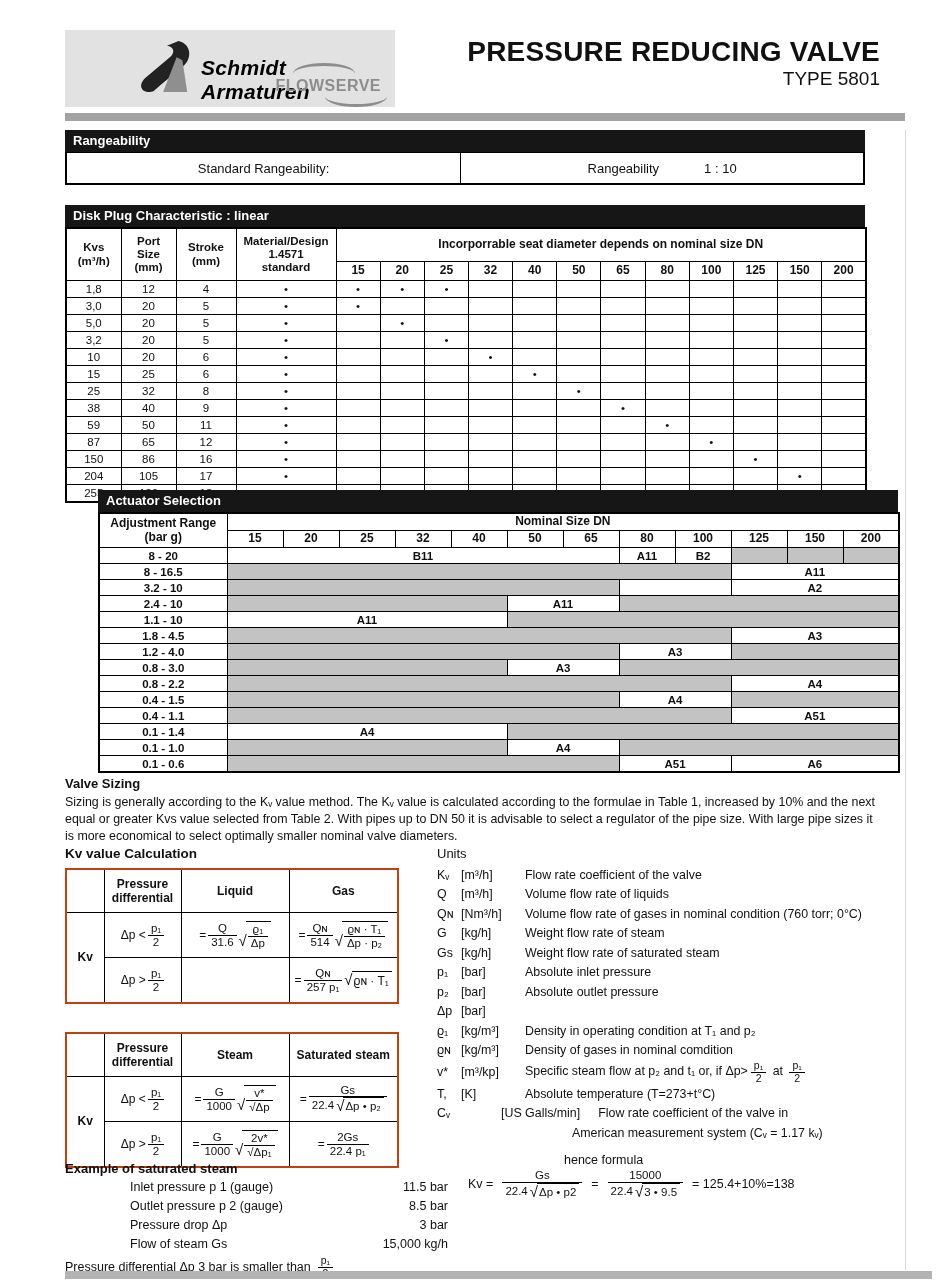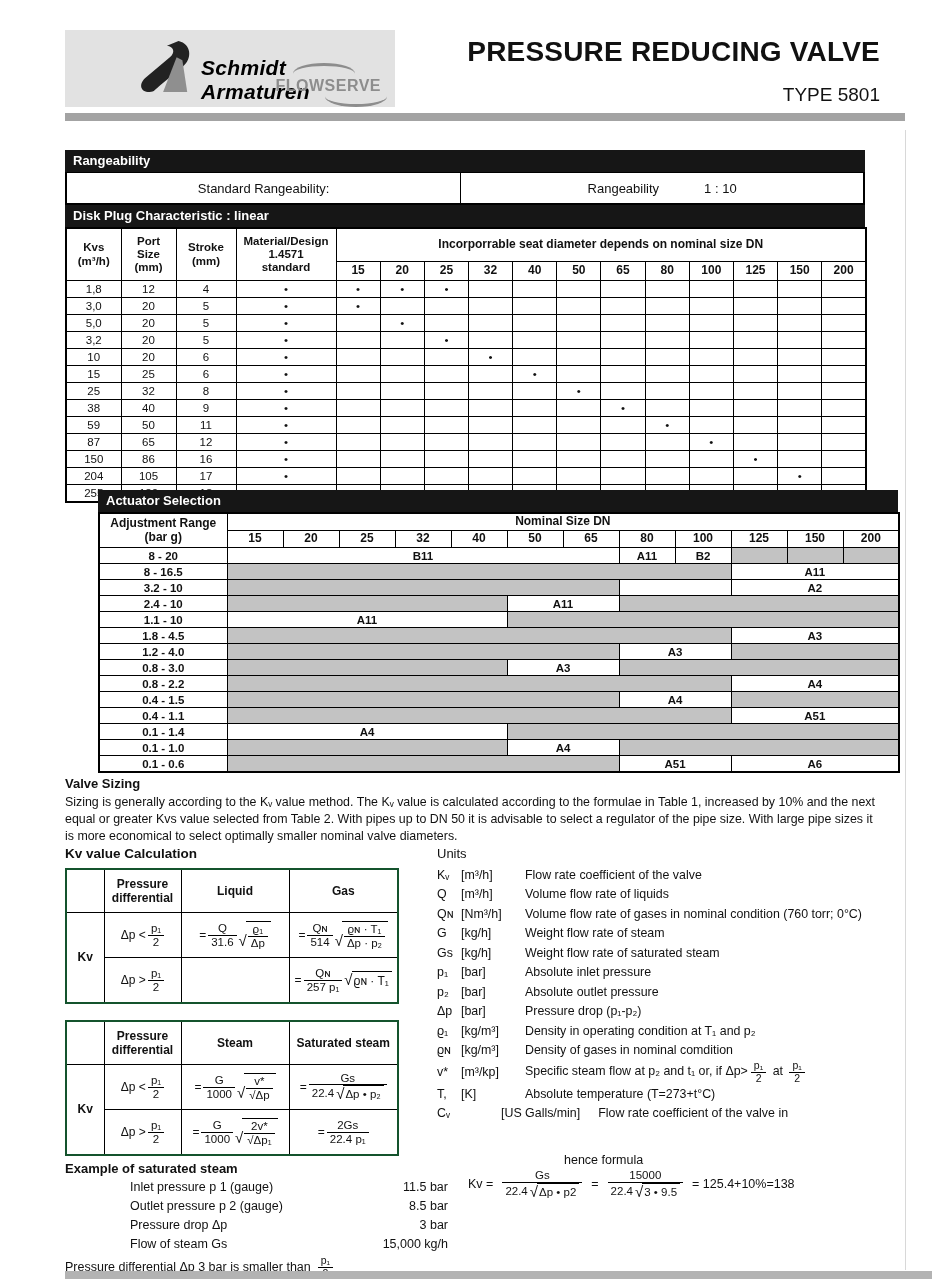--- a/index.html
+++ b/index.html
@@ -8,29 +8,29 @@
 
   
   .logo-box{position:absolute;left:65px;top:30px;width:330px;height:77px;background:#e2e2e2;}
   .monogram{position:absolute;left:72px;top:10px;}
   .brand{position:absolute;left:136px;top:26px;font-size:21px;font-weight:bold;font-style:italic;color:#000000;letter-spacing:.3px;}
   .flowserve{position:absolute;right:14px;bottom:12px;color:#8d8d8d;font-weight:bold;font-size:16px;letter-spacing:.5px;}
   .arc{position:absolute;width:62px;height:18px;border-radius:50%;}
   .arc.top{border-top:3px solid #8d8d8d;left:18px;top:-14px;}
   .arc.bot{border-bottom:3px solid #8d8d8d;right:-6px;bottom:-12px;}
   .doc-title{position:absolute;right:57px;top:36px;font-size:28px;font-weight:bold;letter-spacing:.2px;}
-  .doc-subtitle{position:absolute;right:57px;top:84px;font-size:19px;}
+  .doc-subtitle{position:absolute;right:57px;top:68px;font-size:19px;}
   .header-rule{position:absolute;left:65px;top:113px;width:840px;height:8px;background:#a3a3a3;}
   .side-rule{position:absolute;left:905px;top:130px;width:1px;height:1140px;background:#d8d8d8;}
 
   
   .secbar{background:#161616;color:#fff;font-weight:bold;font-size:13px;height:22px;line-height:22px;padding-left:8px;box-sizing:border-box;}
 
   
-  .rangeability{position:absolute;left:65px;top:150px;width:800px;}
+  .rangeability{position:absolute;left:65px;top:130px;width:800px;}
   .range-box{border:2px solid #000;border-top:1px solid #000;height:30px;display:flex;}
   .range-left{width:49.4%;border-right:1px solid #000;display:flex;align-items:center;justify-content:center;font-size:13px;}
   .range-right{flex:1;display:flex;align-items:center;justify-content:center;gap:45px;font-size:13px;}
 
   
   .diskplug{position:absolute;left:65px;top:205px;width:800px;}
   table{border-collapse:collapse;table-layout:fixed;}
   .dp{width:800px;border:2px solid #000;}
   .dp th,.dp td{border:1px solid #000;text-align:center;vertical-align:middle;padding:0;font-size:11.5px;}
   .dp th{font-weight:bold;line-height:1.15;}
@@ -50,21 +50,21 @@
   .at td:not(.arange):not(.gray){font-weight:bold;}
 
   
   .valve-sizing{position:absolute;left:65px;top:776px;width:818px;}
   .vs-title{font-size:13px;font-weight:bold;margin:0 0 3px 0;}
   .vs-body{font-size:12.4px;line-height:1.36;margin:0;}
 
   
   .kvcalc{position:absolute;left:65px;top:846px;width:340px;}
   .kv-title{font-size:13.5px;font-weight:bold;margin:0 0 7px 0;}
-  .kvt{width:332px;border:2px solid #14532d;margin-bottom:16px;}
+  .kvt{width:332px;border:2px solid #c2410c;margin-bottom:28px;}
   .kvt th,.kvt td{border:1px solid #000;text-align:center;vertical-align:middle;padding:0;font-size:12px;}
   .kvt th{font-weight:bold;line-height:1.2;}
   .kvt tr.hdr th{height:42px;}
   .kvt td,.kvt .kvlbl{height:44px;}
   .kvlbl{font-size:13px;}
   .cond,.formula{font-size:12px;}
   .finner{display:inline-flex;align-items:center;gap:2px;}
 
   
   .frac{display:inline-flex;flex-direction:column;justify-content:center;align-items:stretch;
@@ -782,21 +782,20 @@
           <span class="udesc">Absolute inlet pressure</span>
         </div>
         <div class="urow">
           <span class="usym">p₂</span>
           <span class="uunit">[bar]</span>
           <span class="udesc">Absolute outlet pressure</span>
         </div>
         <div class="urow">
           <span class="usym">Δp</span>
           <span class="uunit">[bar]</span>
-          <span class="udesc">Pressure drop (p₁-p₂)</span>
         </div>
         <div class="urow">
           <span class="usym">ϱ₁</span>
           <span class="uunit">[kg/m³]</span>
           <span class="udesc">Density in operating condition at T₁ and p₂</span>
         </div>
         <div class="urow">
           <span class="usym">ϱɴ</span>
           <span class="uunit">[kg/m³]</span>
           <span class="udesc">Density of gases in nominal comdition</span>
@@ -814,20 +813,23 @@
         </div>
         <div class="urow">
           <span class="usym">T,</span>
           <span class="uunit">[K]</span>
           <span class="udesc">Absolute temperature (T=273+t°C)</span>
         </div>
         <div class="urow">
           <span class="usym">Cᵥ</span>
           <span class="uunit wide">[US Galls/min]</span>
           <span class="udesc">Flow rate coefficient of the valve in</span>
+        </div>
+        <div class="urow">
+          <span class="udesc cont">American measurement system (Cᵥ = 1.17 kᵥ)</span>
         </div>
       </div>
   </div>
 
   <div class="example">
     <p class="ex-title">Example of saturated steam</p>
     <div>
         <div class="exrow">
           <span class="exlabel">Inlet pressure p 1 (gauge)</span>
           <span class="exval">11.5 bar</span>

